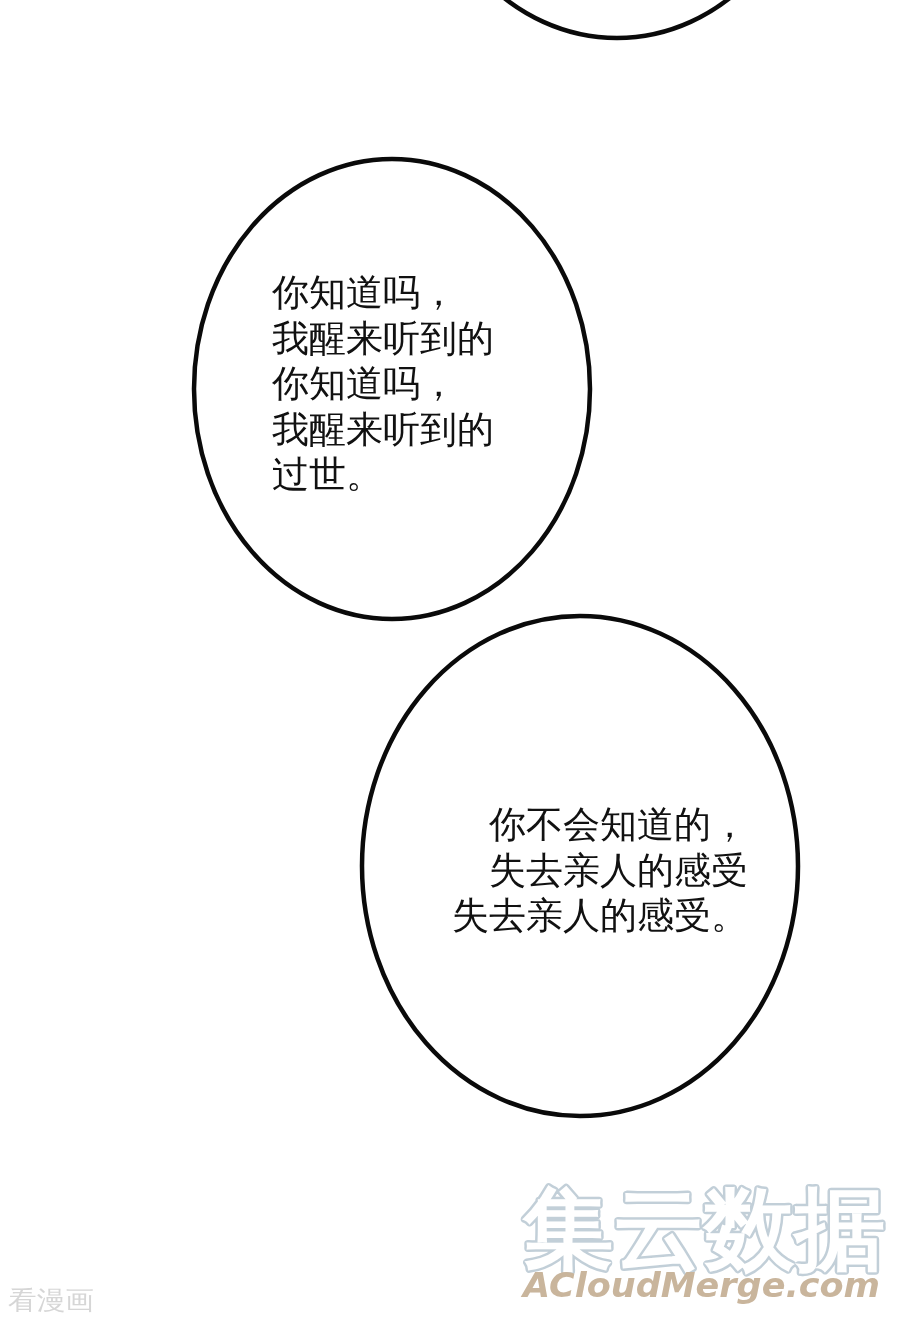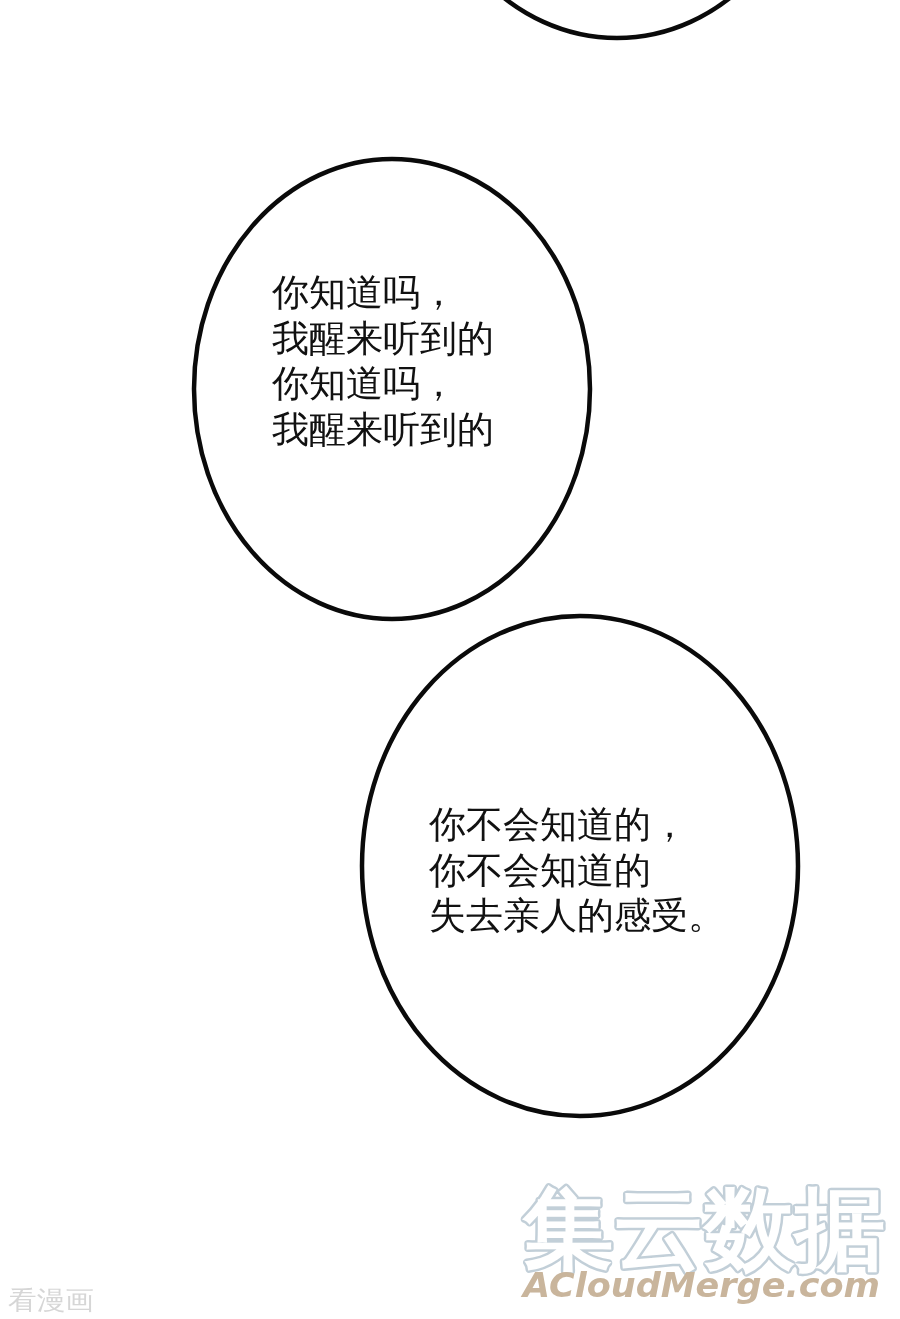--- a/index.html
+++ b/index.html
@@ -69,25 +69,26 @@
     <ellipse class="bubble" cx="617" cy="-192" rx="200" ry="230"></ellipse>
     <ellipse class="bubble" cx="392" cy="389" rx="198" ry="230"></ellipse>
     <ellipse class="bubble" cx="580" cy="866" rx="218" ry="250"></ellipse>
   </svg>
 
   <div class="bubble-text" style="left:272px; top:270px;">
     <span class="line">你知道吗，</span>
     <span class="line">我醒来听到的</span>
     <span class="line">你知道吗，</span>
     <span class="line">我醒来听到的</span>
+    <span class="line">过世。</span>
   </div>
 
-  <div class="bubble-text" style="left:429px; top:802px;">
+  <div class="bubble-text" style="left:452px; top:802px;text-align:right;">
     <span class="line">你不会知道的，</span>
-    <span class="line">你不会知道的</span>
+    <span class="line">失去亲人的感受</span>
     <span class="line">失去亲人的感受。</span>
   </div>
 
   <svg class="layer" width="900" height="1319" viewBox="0 0 900 1319">
     <text class="wm-cn" x="523" y="1260" textLength="362" lengthAdjust="spacingAndGlyphs">集云数据</text>
     <text class="wm-en" x="523" y="1297" textLength="357" lengthAdjust="spacingAndGlyphs">ACloudMerge.com</text>
     <text class="wm-corner" x="8" y="1309" textLength="86" lengthAdjust="spacingAndGlyphs">看漫画</text>
   </svg>
 
 </div>

